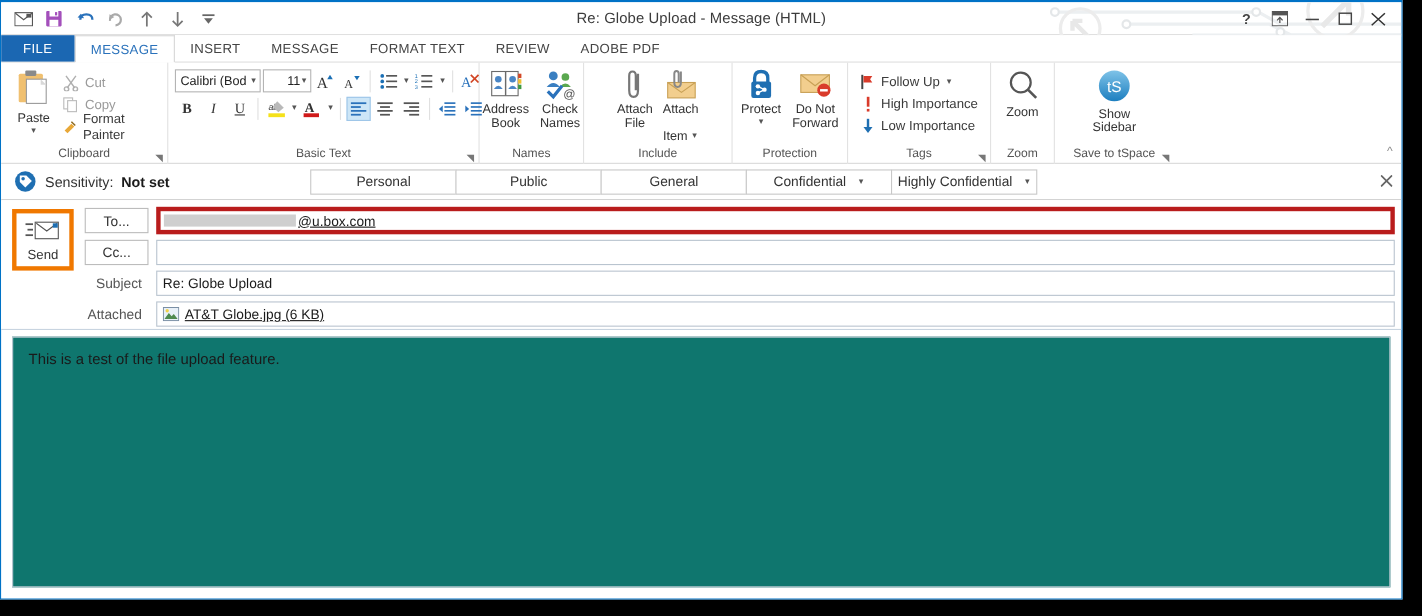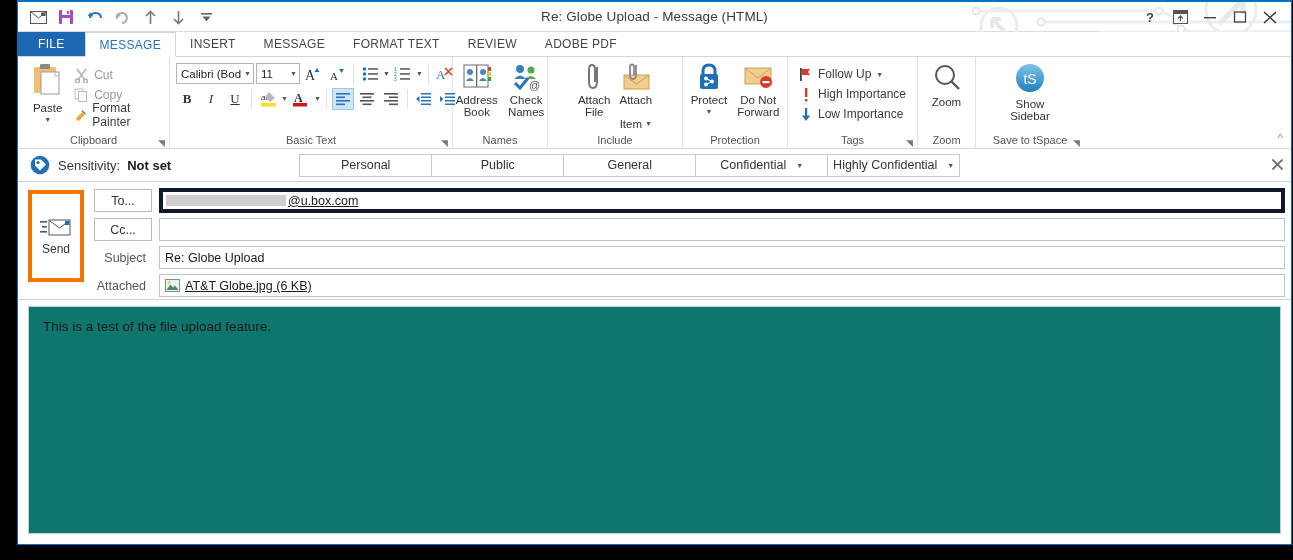--- a/index.html
+++ b/index.html
@@ -9,21 +9,21 @@
     font-family: "Liberation Sans", sans-serif;
   }
   .screen {
     position: relative;
     width: 1293px; height: 560px;
     background: #000000;
     overflow: hidden;
   }
   .window {
     position: absolute;
-    left: 17px; top: 0px;
+    left: 0; top: 0px;
     width: 1275px; height: 545px;
     background: #ffffff;
     border: 1px solid #0072c6;
     border-top: 2px solid #0072c6;
     overflow: hidden;
   }
 
   
   .titlebar {
     position: relative;
@@ -169,21 +169,21 @@
     padding: 0 2px 0 4px;
     justify-content: space-between;
   }
   .sizebox {
     height: 21px; width: 44px;
     border: 1px solid #b4b4b4;
     background: #fff;
     font-size: 11.5px; color: #222;
     display: flex; align-items: center;
     padding: 0 2px 0 4px;
-    justify-content: space-between;
+    justify-content: flex-end;
   }
   .tbtn {
     width: 22px; height: 22px;
     display: flex; align-items: center; justify-content: center;
     font-size: 13px; color: #333;
   }
   .tbtn.act { background: #cde6f7; border: 1px solid #9fc6e8; }
   .sep { width: 1px; height: 20px; background: #e0e0e0; margin: 0 3px; }
 
   
@@ -229,21 +229,21 @@
     position: relative;
     display: flex;
     padding: 6px 6px 4px 6px;
     background: #ffffff;
     border-bottom: 1px solid #c8d4e0;
     height: 118px;
   }
   .sendwrap {
     width: 56px; margin-left: 4px; margin-top: 2px;
     border: 4px solid #f07800;
-    height: 92px;
+    height: 56px;
     display: flex; align-items: center; justify-content: center;
   }
   .sendbtn {
     width: 100%; height: 100%;
     display: flex; flex-direction: column;
     align-items: center; justify-content: center;
     font-size: 12px; color: #333;
     gap: 4px;
   }
   .fields {
@@ -271,21 +271,21 @@
     flex: 1; height: 23px;
     border: 1px solid #b9c4cf;
     background: #ffffff;
     margin-left: 7px;
     font-size: 12.5px; color: #1a1a1a;
     display: flex; align-items: center;
     padding: 0 5px;
     overflow: hidden;
   }
   .finput.tofield {
-    border: 4px solid #0f172a;
+    border: 4px solid #b91c1c;
     height: 25px;
     padding: 0 3px;
   }
   .redact {
     display: inline-block;
     width: 120px; height: 11px;
     background: #cfcfcf;
     margin-right: 2px;
   }
   .ulink { text-decoration: underline; color: #1a1a1a; }

